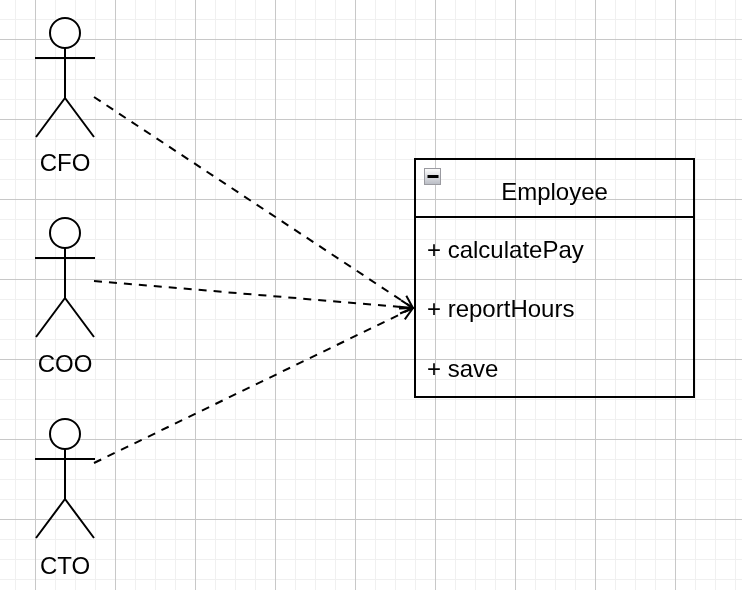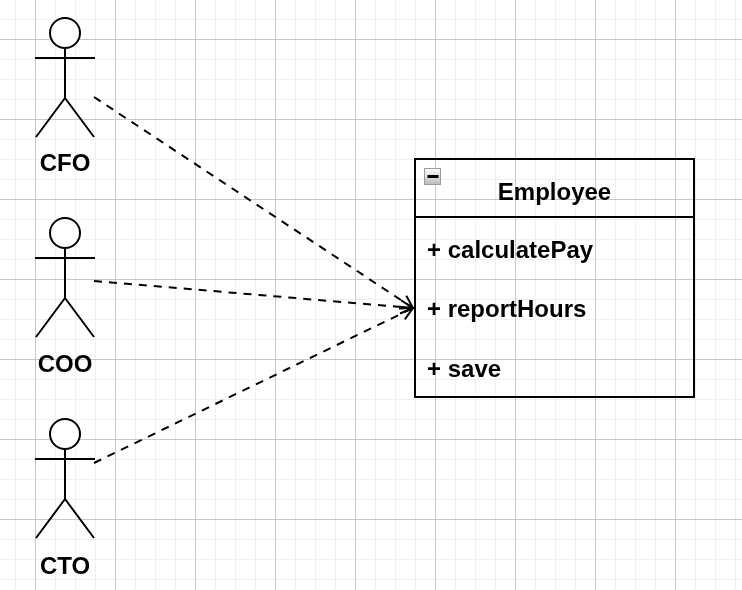--- a/index.html
+++ b/index.html
@@ -14,21 +14,20 @@
     overflow: hidden;
     background-color: #ffffff;
     
     background-image:
       linear-gradient(to right, #c8c8c8 1px, transparent 1px),
       linear-gradient(to bottom, #c8c8c8 1px, transparent 1px),
       linear-gradient(to right, #f0f0f0 1px, transparent 1px),
       linear-gradient(to bottom, #f0f0f0 1px, transparent 1px);
     background-size: 80px 80px, 80px 80px, 20px 20px, 20px 20px;
     background-position: 35px 0, 0 39px, 15px 0, 0 19px;
-    font-weight: bold;
   }
   svg { position: absolute; left: 0; top: 0; }
   svg text {
     font-family: "Liberation Sans", sans-serif;
     font-size: 24px;
     fill: #000000;
   }
   .stroke2 { stroke: #000000; stroke-width: 2; fill: none; }
   .headfill { fill: #ffffff; }
   .edge-line { stroke: #000000; stroke-width: 2; fill: none; stroke-dasharray: 8 7; }

